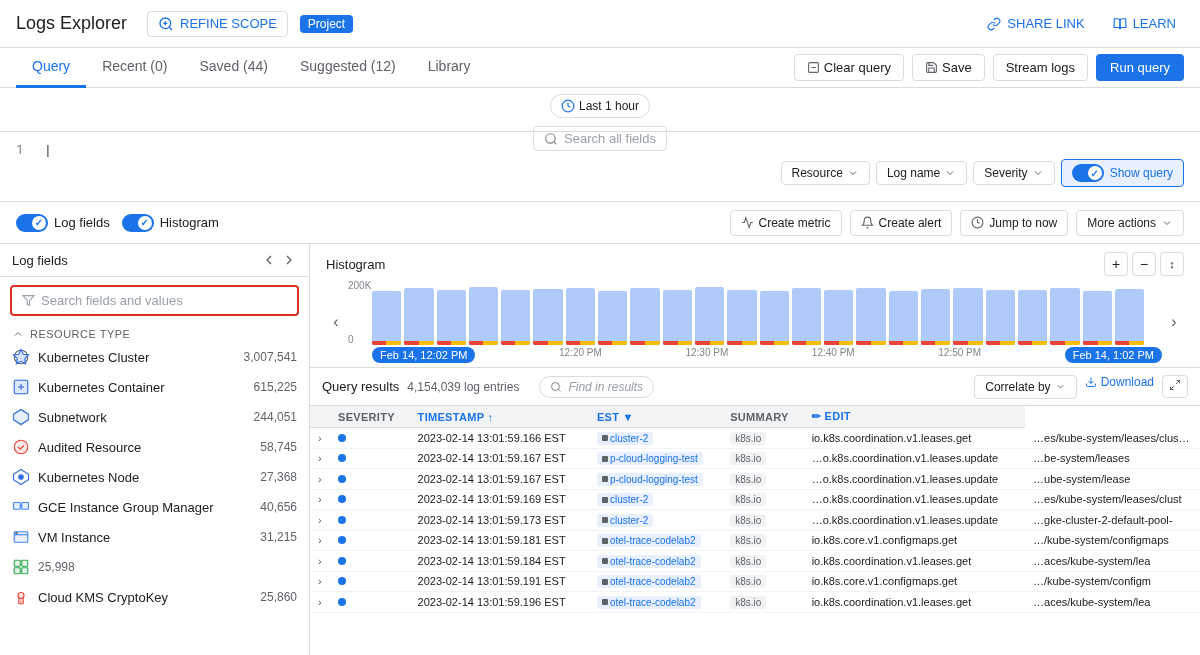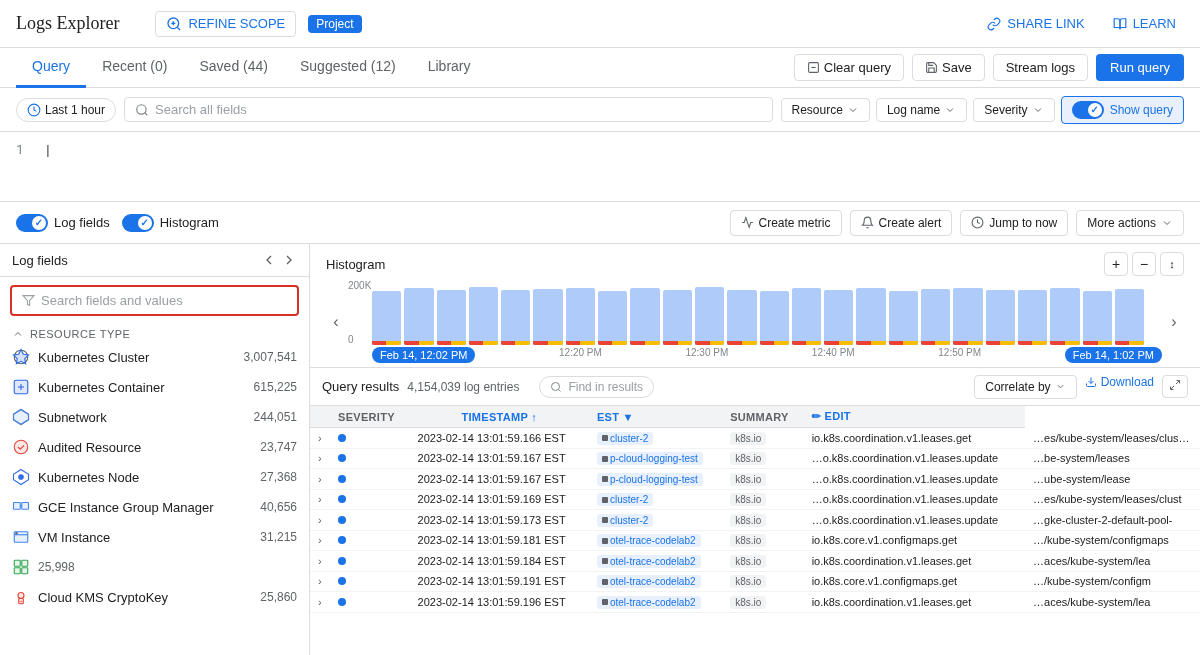--- a/index.html
+++ b/index.html
@@ -3,21 +3,21 @@
   <meta charset="utf-8">
   <style>
     * { box-sizing: border-box; margin: 0; padding: 0; }
     body { font-family: 'Google Sans', Arial, sans-serif; font-size: 13px; background: #fff; color: #202124; overflow: hidden; }
 
     
     .top-bar {
       display: flex; align-items: center; height: 48px; padding: 0 16px;
       border-bottom: 1px solid #dadce0; gap: 12px;
     }
-    .app-title { font-size: 18px; font-weight: 500; color: #202124; margin-right: 24px; font-family: Liberation Serif, serif; }
+    .app-title { font-size: 18px; font-weight: 500; color: #202124; margin-right: 8px; }
     .refine-scope-btn {
       display: flex; align-items: center; gap: 6px; border: 1px solid #dadce0;
       border-radius: 4px; padding: 4px 10px; cursor: pointer; color: #1a73e8; font-size: 13px;
     }
     .project-badge {
       background: #1a73e8; color: #fff; border-radius: 4px; padding: 2px 8px; font-size: 12px;
     }
     .top-right { margin-left: auto; display: flex; gap: 12px; align-items: center; }
     .share-link-btn, .learn-btn {
       display: flex; align-items: center; gap: 6px; color: #1a73e8; font-size: 13px;
@@ -41,21 +41,21 @@
       border-radius: 4px; padding: 5px 12px; cursor: pointer; font-size: 13px; color: #202124; background: #fff;
     }
     .btn-primary {
       display: flex; align-items: center; gap: 4px; background: #1a73e8;
       border: none; border-radius: 4px; padding: 6px 14px; cursor: pointer; font-size: 13px; color: #fff;
     }
 
     
     .query-bar {
       display: flex; align-items: center; padding: 6px 16px; gap: 8px;
-      border-bottom: 1px solid #dadce0; height: 44px;
+      border-bottom: 1px solid #dadce0; height: 44px; flex-direction: column;
     }
     .time-btn {
       display: flex; align-items: center; gap: 4px; border: 1px solid #dadce0;
       border-radius: 20px; padding: 4px 10px; cursor: pointer; font-size: 12px; color: #202124;
     }
     .search-box {
       flex: 1; display: flex; align-items: center; gap: 6px; border: 1px solid #dadce0;
       border-radius: 4px; padding: 4px 10px; color: #5f6368; font-size: 13px;
     }
     .filter-btns { margin-left: auto; display: flex; gap: 6px; align-items: center; }
@@ -141,39 +141,39 @@
 
     
     .results-bar {
       display: flex; align-items: center; padding: 6px 12px; gap: 8px;
       border-bottom: 1px solid #dadce0; height: 38px;
     }
     .results-title { font-size: 13px; font-weight: 500; }
     .results-count { font-size: 12px; color: #5f6368; }
     .results-search {
       display: flex; align-items: center; gap: 6px; border: 1px solid #dadce0;
-      border-radius: 20px; padding: 3px 10px; font-size: 12px; color: #5f6368; margin-left: 12px;
+      border-radius: 20px; padding: 3px 10px; font-size: 12px; color: #5f6368; margin-left: 12px; font-style: italic;
     }
     .results-right { margin-left: auto; display: flex; gap: 8px; align-items: flex-start; }
     .correlate-btn {
       display: flex; align-items: center; gap: 4px; border: 1px solid #dadce0;
       border-radius: 4px; padding: 4px 10px; cursor: pointer; font-size: 12px; background: #fff;
     }
     .download-btn { display: flex; align-items: center; gap: 4px; color: #1a73e8; cursor: pointer; font-size: 12px; }
     .expand-btn { border: 1px solid #dadce0; border-radius: 4px; padding: 3px 6px; cursor: pointer; }
 
     
     .results-table { overflow-y: auto; flex: 1; }
     table { width: 100%; border-collapse: collapse; font-size: 12px; }
     thead tr { background: #f1f3f4; }
     th {
       padding: 4px 8px; text-align: left; font-weight: 600; font-size: 11px;
       color: #5f6368; border-bottom: 1px solid #dadce0; letter-spacing: 0.3px; white-space: nowrap;
     }
-    th.sorted { color: #1a73e8; text-align: center; }
+    th.sorted { color: #1a73e8; }
     td { padding: 3px 8px; border-bottom: 1px solid #f1f3f4; vertical-align: middle; font-size: 11px; white-space: nowrap; overflow: hidden; max-width: 200px; text-overflow: ellipsis; }
 
     
     ::-webkit-scrollbar { width: 6px; height: 6px; }
     ::-webkit-scrollbar-track { background: #f1f3f4; }
     ::-webkit-scrollbar-thumb { background: #dadce0; border-radius: 3px; }
   </style>
 </head>
 <body>
 
@@ -380,21 +380,21 @@
           </svg>
         <span class="resource-name">Subnetwork</span>
         <span class="resource-count">244,051</span>
       </div>
       <div class="resource-item">
         <svg class="resource-icon" viewBox="0 0 24 24" fill="none" stroke="#5f6368" stroke-width="1.5">
             <circle cx="12" cy="12" r="9" fill="#fce8e6" stroke="#ea4335"></circle>
             <path d="M8 12l3 3 5-5" stroke="#ea4335"></path>
           </svg>
         <span class="resource-name">Audited Resource</span>
-        <span class="resource-count">23,747</span>
+        <span class="resource-count">58,745</span>
       </div>
       <div class="resource-item">
         <svg class="resource-icon" viewBox="0 0 24 24" fill="none" stroke="#326ce5" stroke-width="1.5">
             <polygon points="12 2 22 8.5 22 15.5 12 22 2 15.5 2 8.5 12 2" fill="none" stroke="#326ce5"></polygon>
             <circle cx="12" cy="12" r="3" fill="#326ce5"></circle>
           </svg>
         <span class="resource-name">Kubernetes Node</span>
         <span class="resource-count">27,368</span>
       </div>
       <div class="resource-item">

